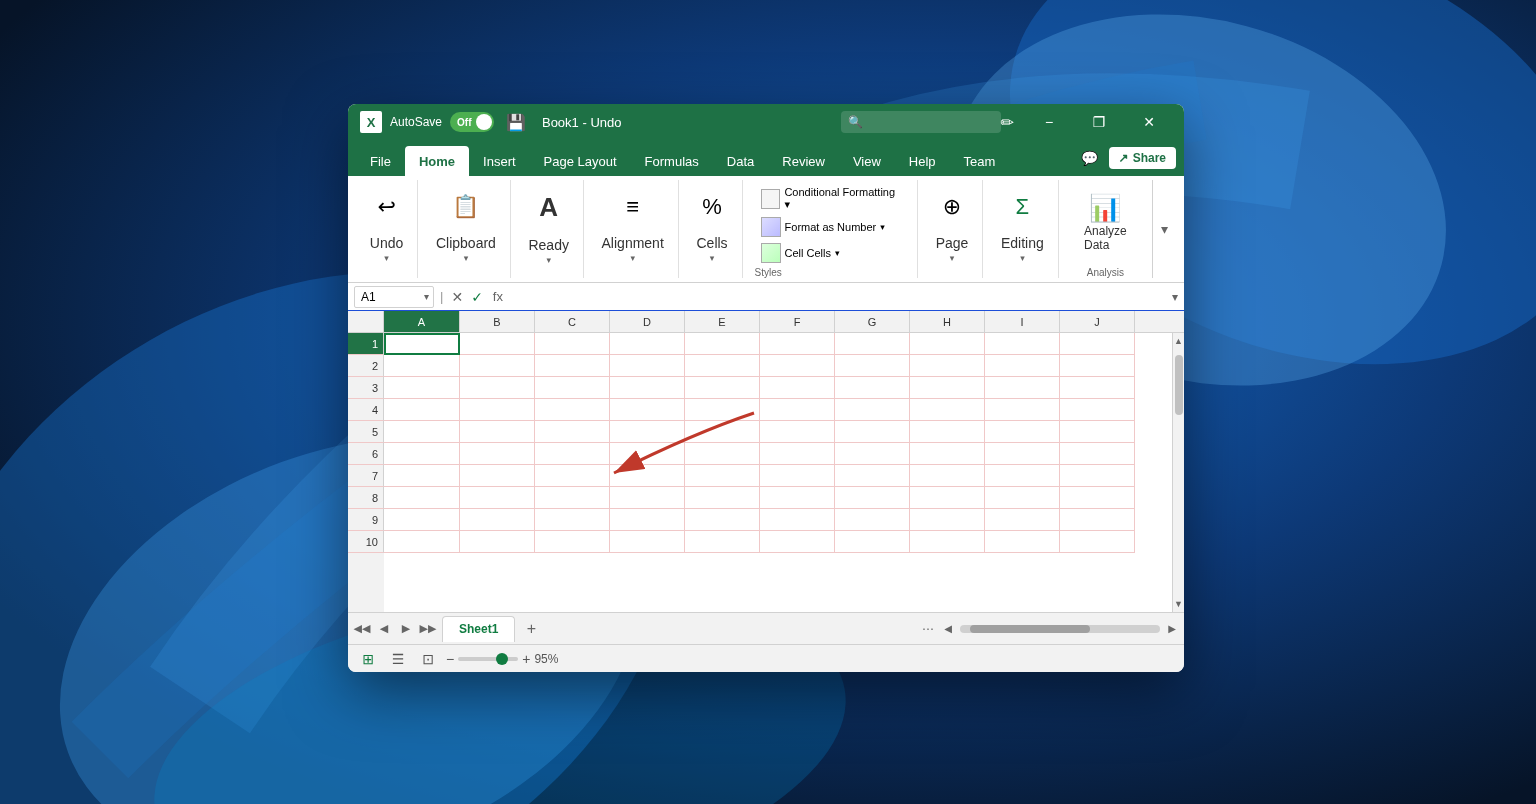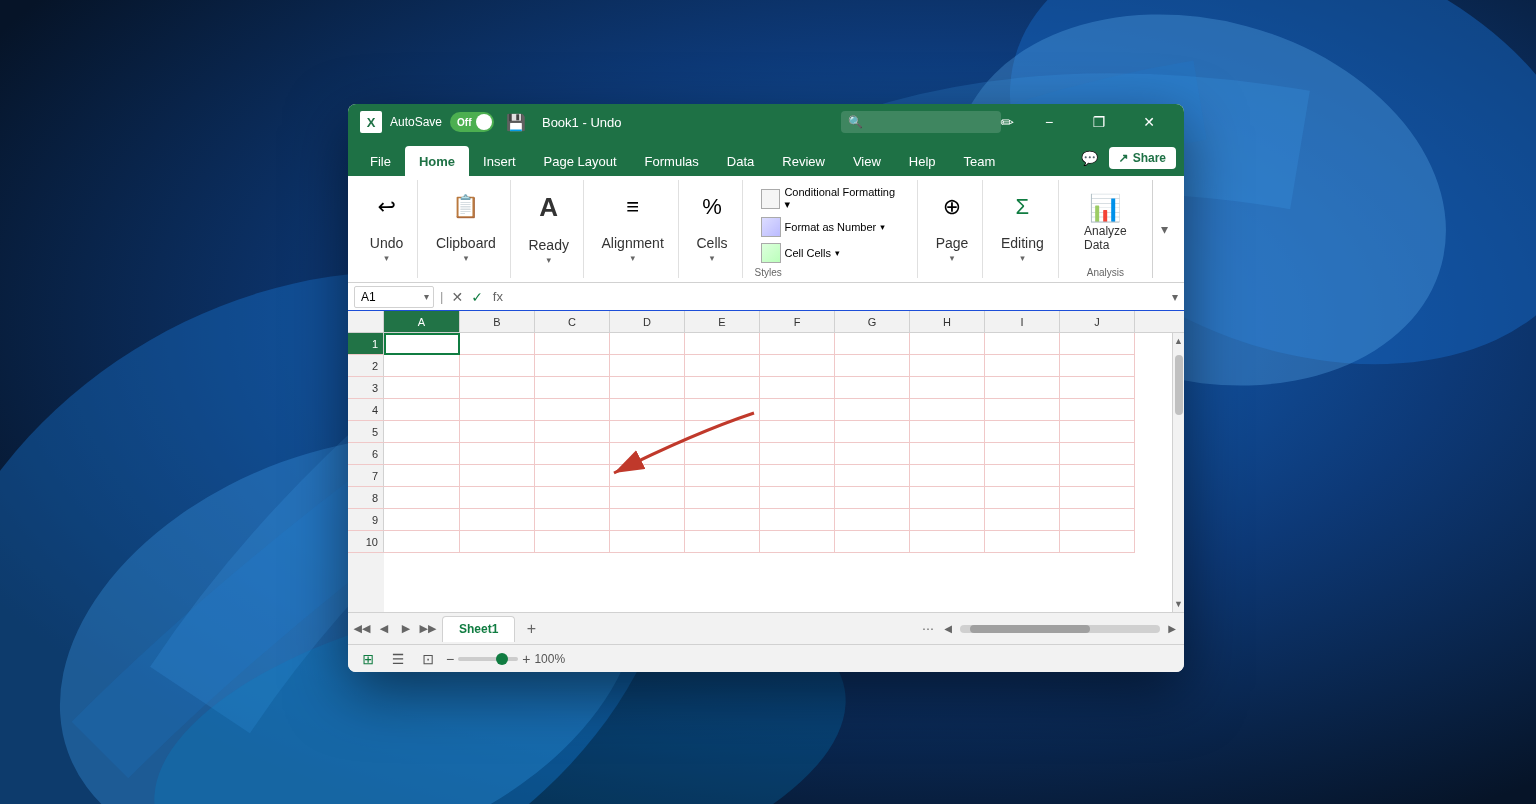--- a/index.html
+++ b/index.html
@@ -1050,18 +1050,18 @@
       <div class="status-right">
         <div class="view-btn active" title="Normal View">⊞</div>
         <div class="view-btn" title="Page Layout View">☰</div>
         <div class="view-btn" title="Page Break View">⊡</div>
         <div class="zoom-control">
           <span class="zoom-minus">−</span>
           <div class="zoom-slider">
             <div class="zoom-slider-thumb"></div>
           </div>
           <span class="zoom-plus">+</span>
-          <span class="zoom-pct">100%</span>
+          <span class="zoom-pct">95%</span>
         </div>
       </div>
     </div>
   </div>
 </div>
 
 </body></html>

